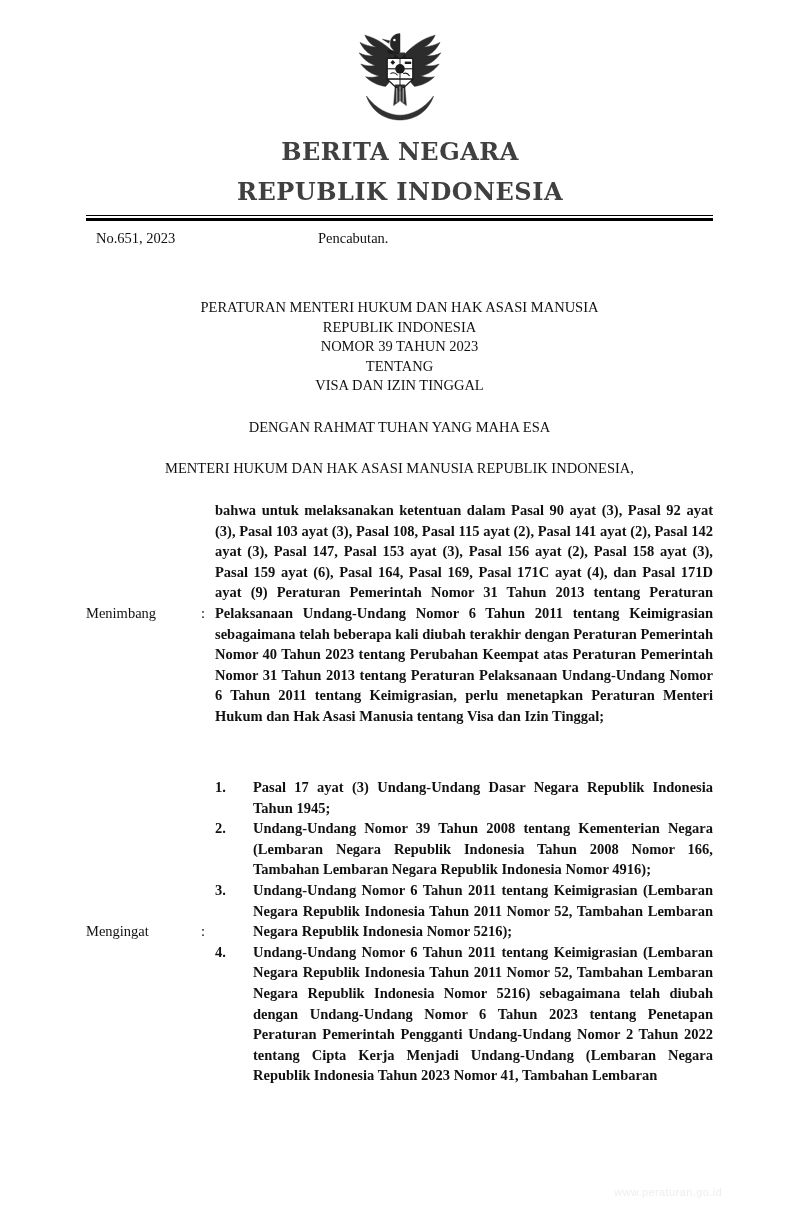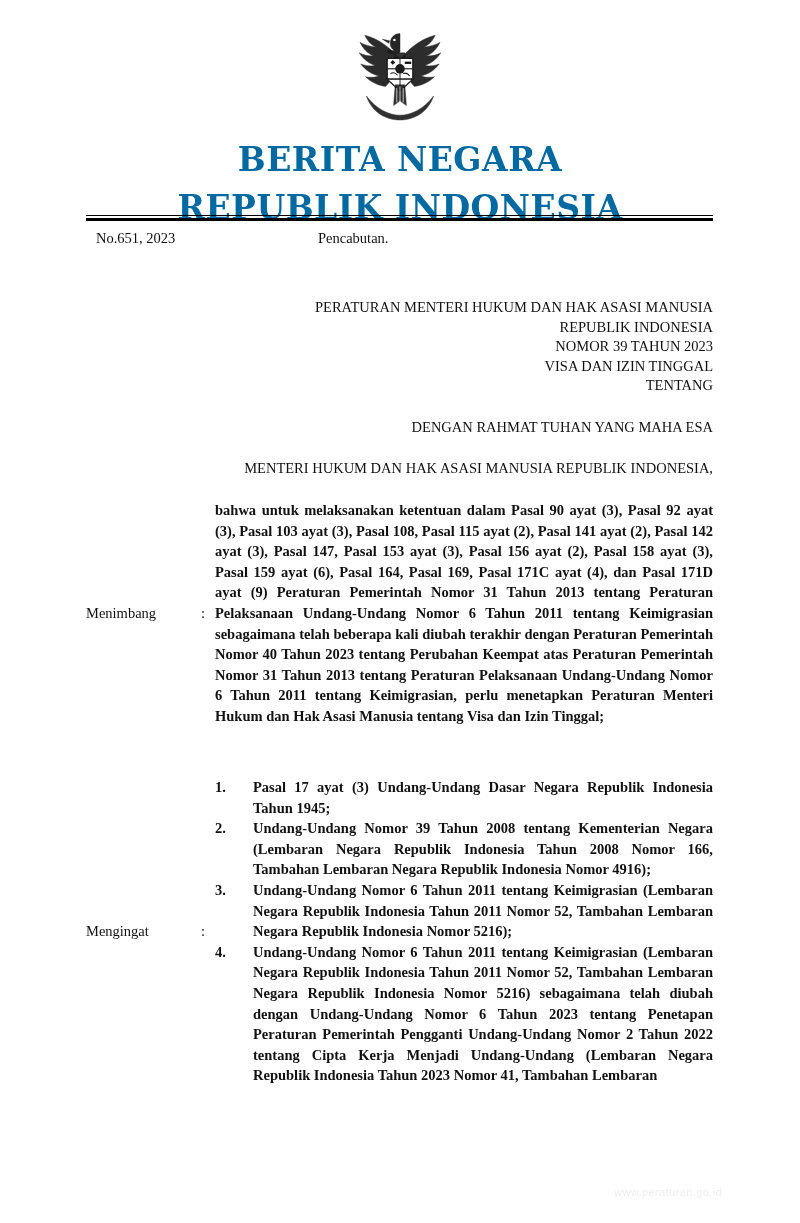--- a/index.html
+++ b/index.html
@@ -42,25 +42,24 @@
     position: absolute;
     left: 0;
     top: 132px;
     width: 800px;
     text-align: center;
   }
   .masthead .l1,
   .masthead .l2 {
     font-family: "DejaVu Serif", "Liberation Serif", serif;
     font-weight: bold;
-    font-size: 33px;
+    font-size: 24px;
     letter-spacing: 0.5px;
     line-height: 40px;
-    color: #0369a1;
-    margin-top: 8px;
+    color: #404040;
   }
 
   
   .rule {
     position: absolute;
     left: 86px;
     top: 215px;
     width: 627px;
   }
   .rule .thin {
@@ -113,21 +112,20 @@
     position: absolute;
     left: 86px;
     top: 298px;
     width: 627px;
     text-align: center;
     font-size: 14.5px;
     line-height: 19.5px;
   }
   .titleblock .tl {
     display: block;
-    text-align: right;
   }
   .titleblock .spacer-1 { height: 22px; }
   .titleblock .spacer-2 { height: 22px; }
 
   
   .clause {
     position: absolute;
     left: 86px;
     width: 627px;
     font-size: 14.5px;
@@ -247,22 +245,22 @@
     <div class="no">No.651, 2023</div>
     <div class="kw">
       <span>Pencabutan.</span>
     </div>
   </div>
 
   <div class="titleblock">
     <span class="tl">PERATURAN MENTERI HUKUM DAN HAK ASASI MANUSIA</span>
     <span class="tl">REPUBLIK INDONESIA</span>
     <span class="tl">NOMOR 39 TAHUN 2023</span>
+    <span class="tl">TENTANG</span>
     <span class="tl">VISA DAN IZIN TINGGAL</span>
-    <span class="tl">TENTANG</span>
     <div class="spacer-1"></div>
     <span class="tl">DENGAN RAHMAT TUHAN YANG MAHA ESA</span>
     <div class="spacer-2"></div>
     <span class="tl">MENTERI HUKUM DAN HAK ASASI MANUSIA REPUBLIK INDONESIA,</span>
   </div>
 
   <div class="clause" id="menimbang">
     <div class="label">Menimbang</div>
     <div class="colon">:</div>
     <div class="content">

